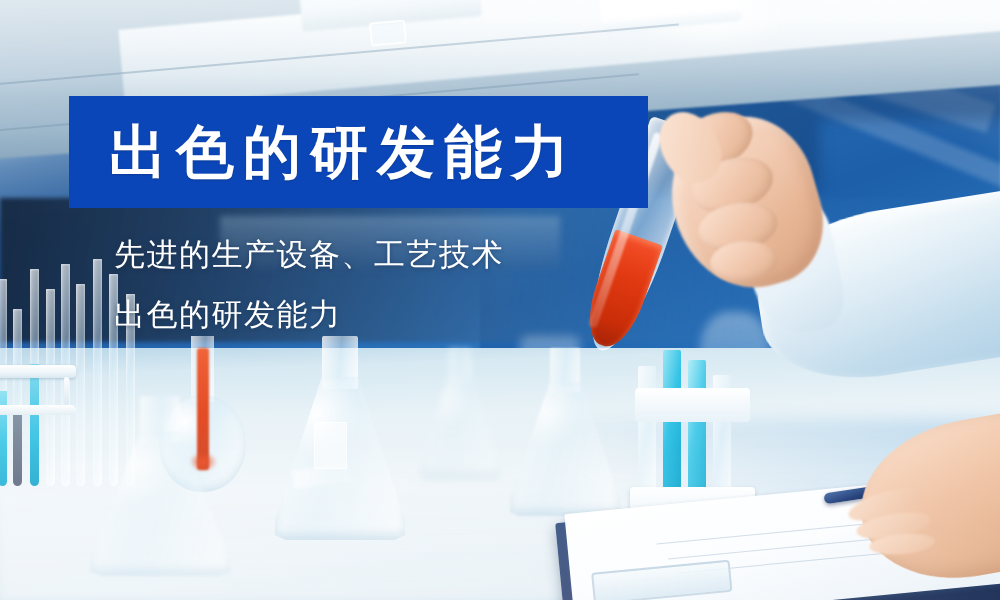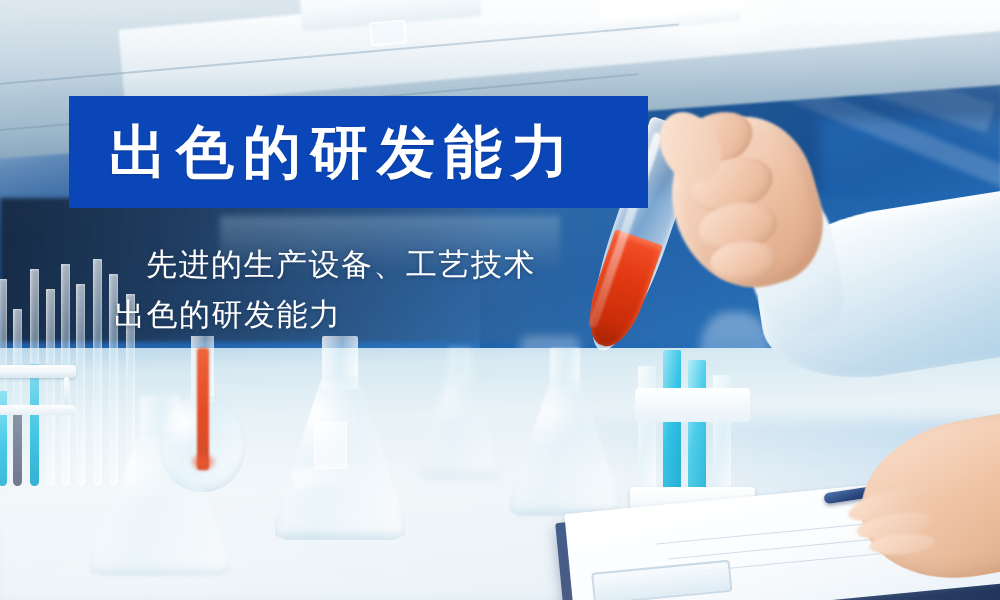--- a/index.html
+++ b/index.html
@@ -350,21 +350,21 @@
     white-space:nowrap;
     text-shadow:0 1px 2px rgba(0,0,0,.18);
   }
   .sub{
     position:absolute;left:114px;color:#ffffff;
     font-size:31px;line-height:1;letter-spacing:1.5px;font-weight:400;
     font-family:"DejaVu Sans","Liberation Sans",sans-serif;
     white-space:nowrap;
     text-shadow:0 1px 4px rgba(20,40,70,.55);
   }
-  .sub.l1{top:249px;margin-left:32px;}
+  .sub.l1{top:239px;}
   .sub.l2{top:299px;}
 </style>
 </head>
 <body>
 
 <div class="stage">
 
   <div class="photo">
 
     <div class="bg-room"></div>

